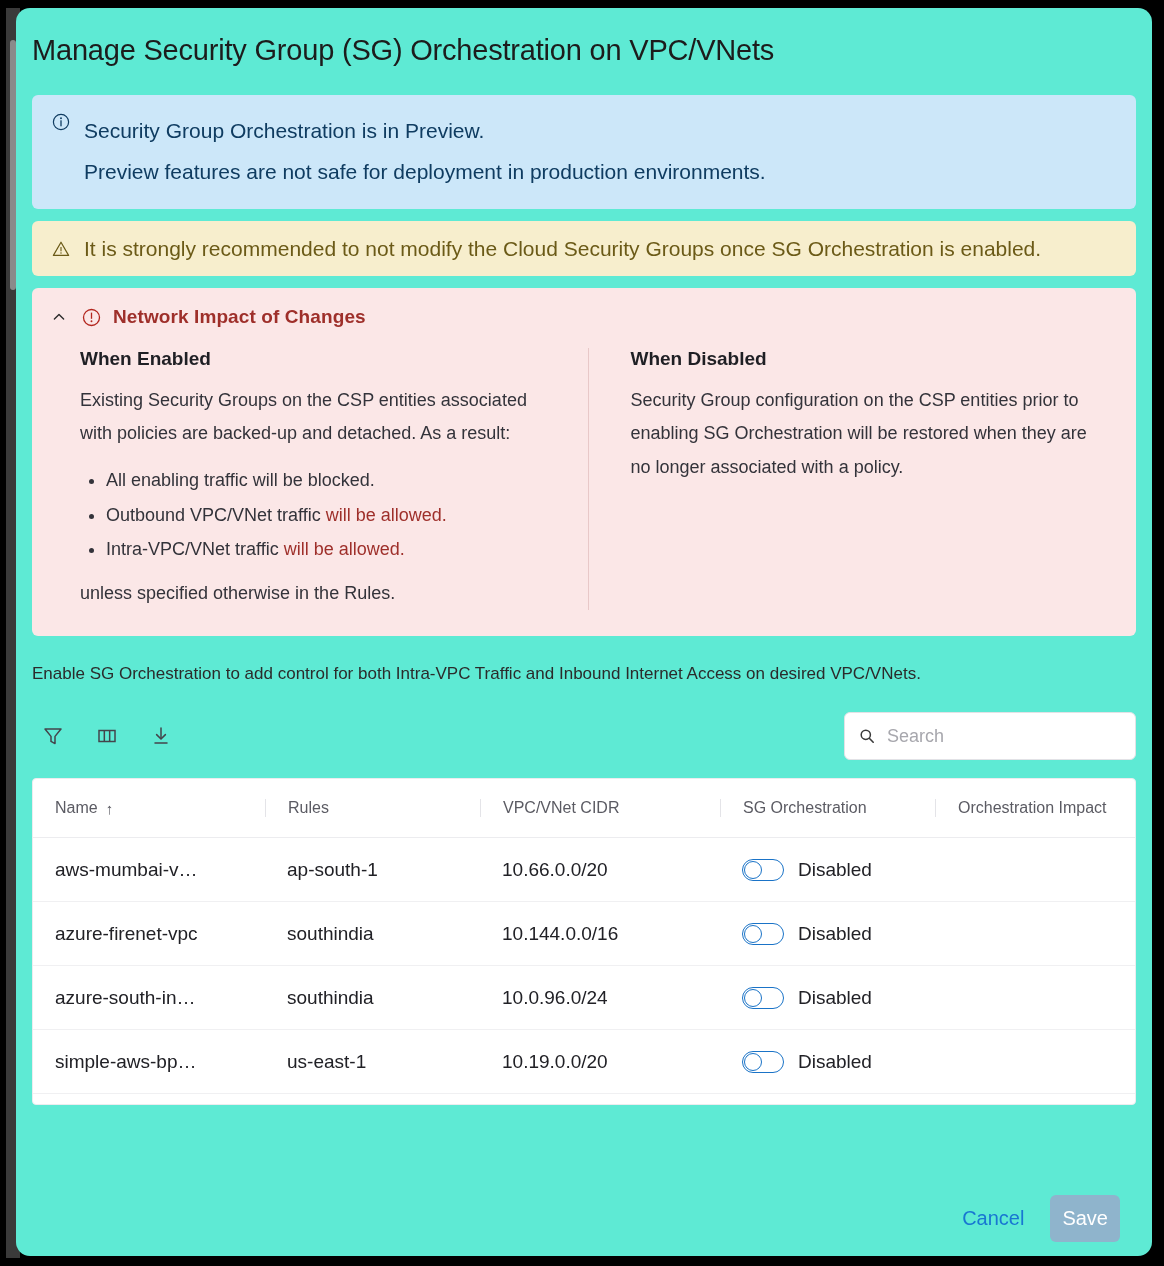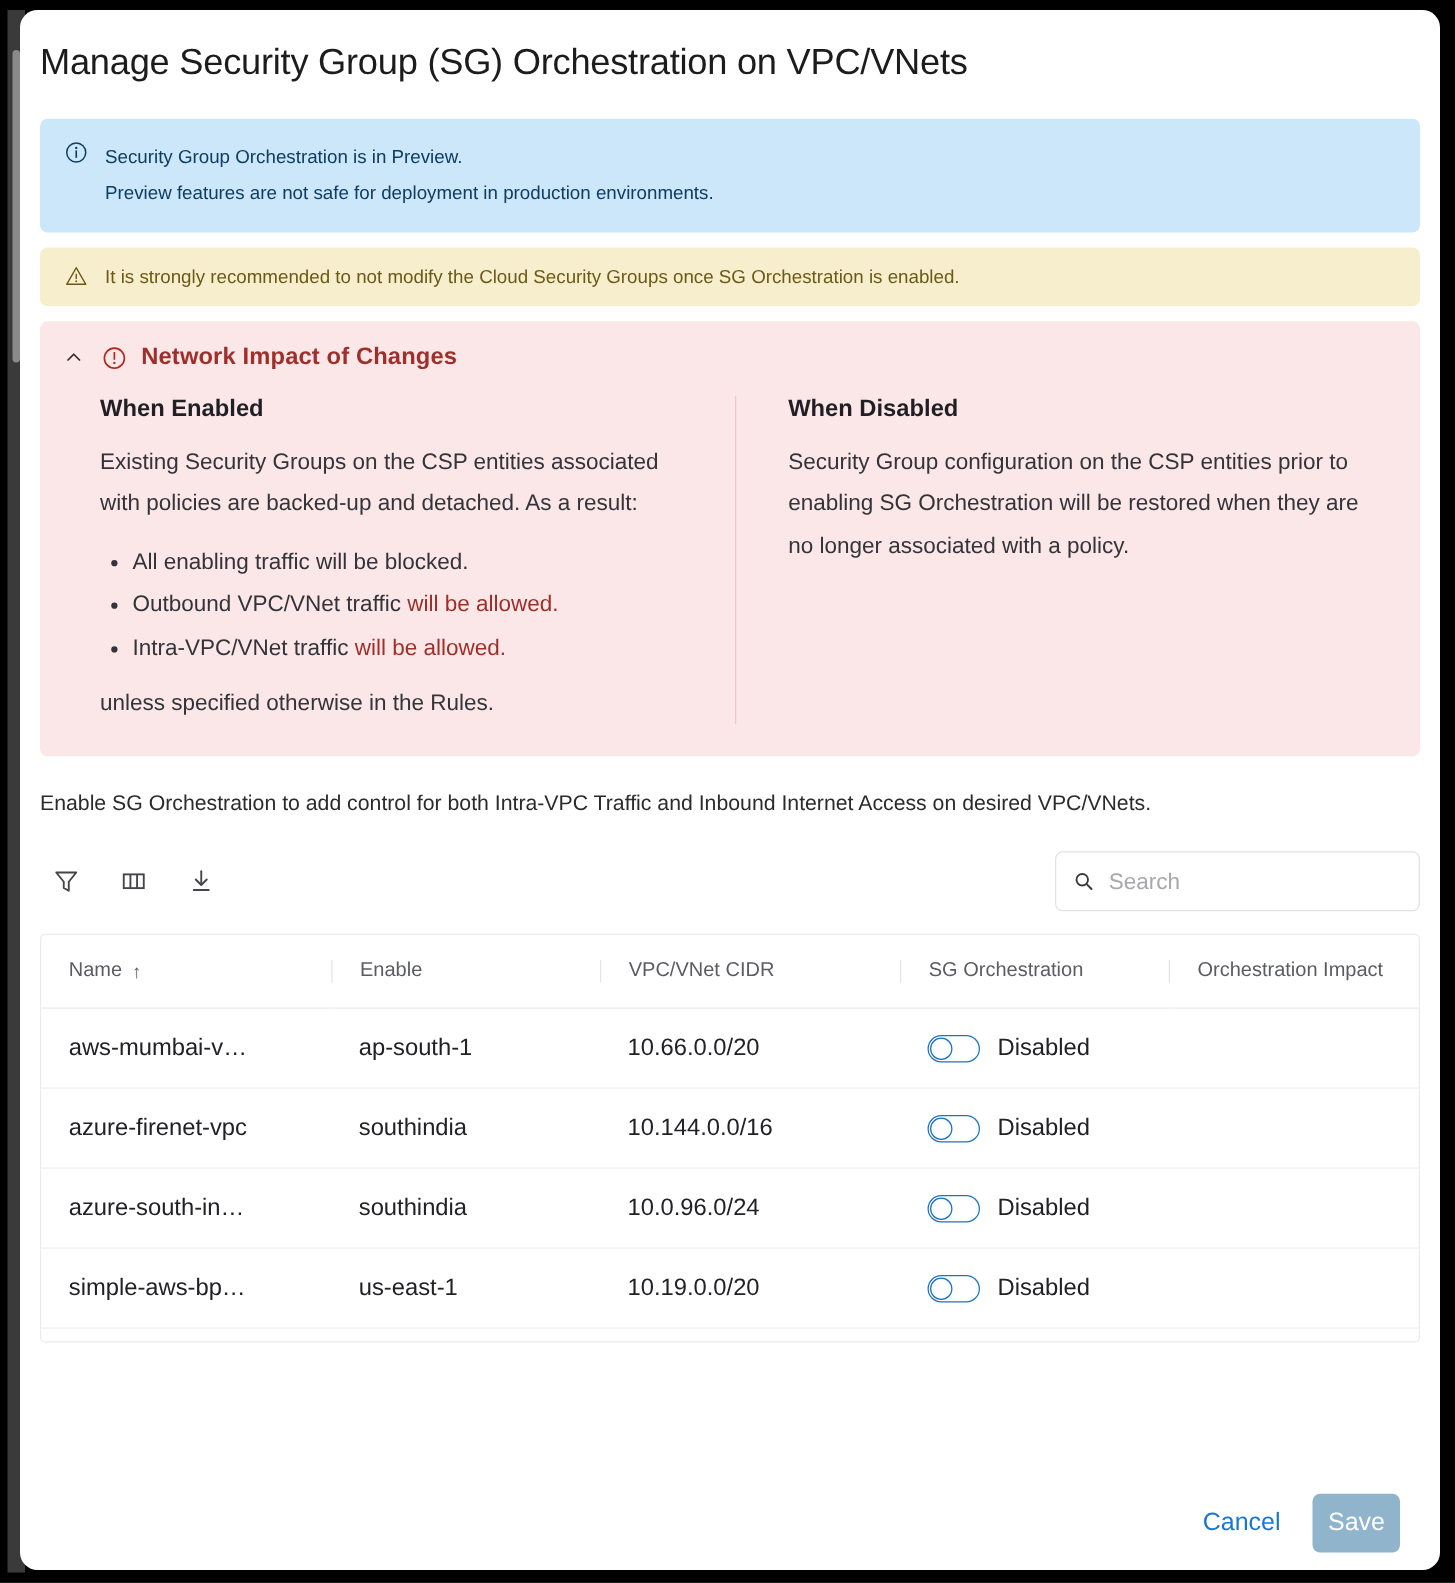--- a/index.html
+++ b/index.html
@@ -30,21 +30,21 @@
     left: 10px; top: 40px;
     width: 6px; height: 250px;
     background: #8a8a8a;
     border-radius: 3px;
   }
 
   #card {
     position: absolute;
     left: 16px; top: 8px;
     width: 1136px; height: 1248px;
-    background: #ffffff;
+    background: #5eead4;
     border-radius: 14px;
     overflow: hidden;
   }
 
   
   .dialog-title {
     margin: 0;
     padding: 26px 0 0 16px;
     font-size: 29px;
     font-weight: 400;
@@ -75,21 +75,21 @@
   .banner-icon {
     flex: 0 0 auto;
     width: 22px;
     margin-right: 12px;
     display: flex;
     justify-content: center;
     align-items: flex-start;
     padding-top: 2px;
   }
   .banner-warn .banner-icon { padding-top: 0; }
-  .banner-text { font-size: 15px; line-height: 1.95; }
+  .banner-text { font-size: 21px; line-height: 1.95; }
   .banner-text .l2 { display: block; }
   .banner-warn .banner-text { line-height: 1.3; }
 
   
   .impact-panel {
     margin: 12px 16px 0 16px;
     background: #fbe7e7;
     border-radius: 6px;
     padding: 18px 22px 26px 10px;
   }
@@ -402,21 +402,21 @@
         <thead>
           <tr>
             <th>
               <span class="th-inner">
                 <span>Name</span>
                 <span class="sort-arrow">↑</span>
               </span>
             </th>
             <th>
               <span class="th-inner">
-                  <span>Enable</span>
+                  <span>Rules</span>
                 </span>
             </th>
             <th>
               <span class="th-inner">
                   <span>VPC/VNet CIDR</span>
                 </span>
             </th>
             <th>
               <span class="th-inner">
                   <span>SG Orchestration</span>

